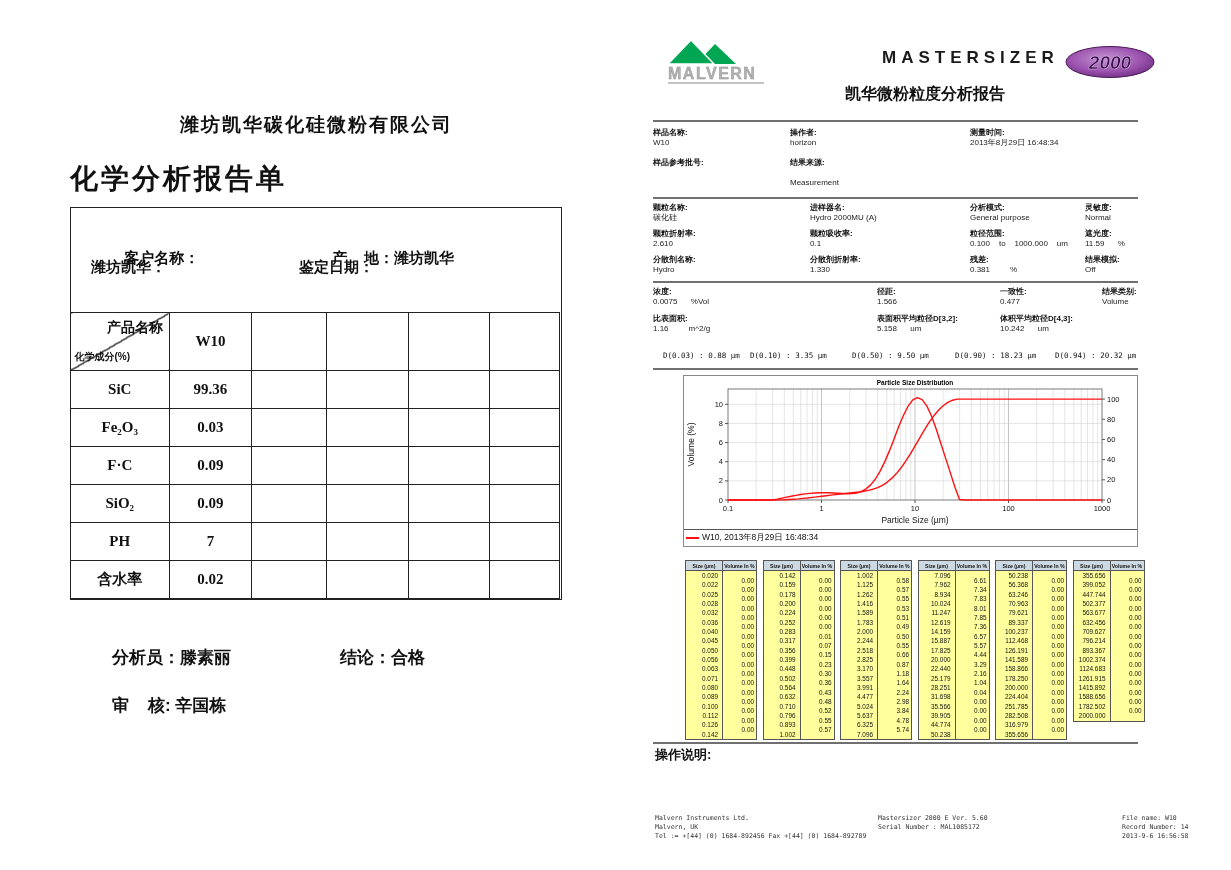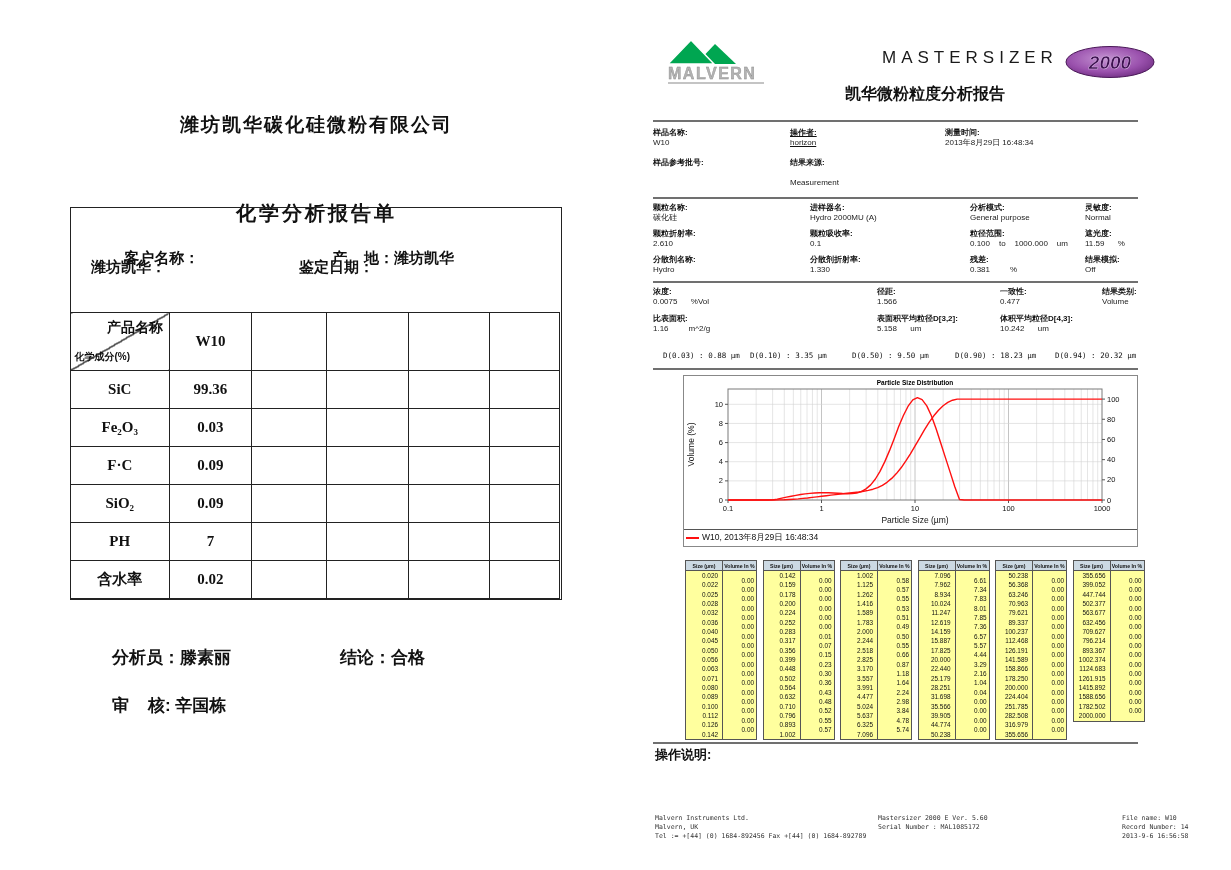--- a/index.html
+++ b/index.html
@@ -1,35 +1,35 @@
 <!DOCTYPE html>
 <html><head>
 <meta charset="utf-8">
 <style>
   html,body{margin:0;padding:0;background:#fff;}
   #canvas{position:relative;width:1231px;height:870px;background:#fff;overflow:hidden;
           font-family:"Liberation Sans",sans-serif;color:#111;}
   
   .h1{position:absolute;left:70px;top:112px;width:493px;text-align:center;
       font-size:19px;font-weight:bold;letter-spacing:2px;}
-  .h2{position:absolute;left:70px;top:160px;width:493px;text-align:center;
-      font-size:20px;font-weight:bold;letter-spacing:3px;margin-top:40px;}
+  .h2{position:absolute;left:70px;top:160px;width:493px;text-align:left;
+      font-size:28px;font-weight:bold;letter-spacing:3px;}
   #info-box{position:absolute;left:70px;top:207px;width:492px;height:393px;
             border:1.5px solid #222;box-sizing:border-box;}
   .fld{position:absolute;font-size:15px;font-weight:bold;white-space:pre;}
   #matrix{position:absolute;left:-1.5px;top:104px;border-collapse:collapse;table-layout:fixed;}
   #matrix td{border:1.5px solid #222;padding:0;font-weight:bold;text-align:center;
              font-family:"Liberation Serif",serif;font-size:15px;}
   #matrix td.corner{position:relative;
       background:linear-gradient(to bottom right,transparent 49.4%,#222 49.4%,#222 50.8%,transparent 50.8%);}
   .ct{position:absolute;top:6px;right:6px;font-size:14px;font-family:"Liberation Sans",sans-serif;}
   .cb{position:absolute;bottom:6px;left:4px;font-size:10px;font-family:"Liberation Sans",sans-serif;}
   .sig{position:absolute;font-size:17px;font-weight:bold;white-space:pre;}
   
-  #mastersizer{position:absolute;left:882px;top:48px;font-size:17px;font-weight:400;
+  #mastersizer{position:absolute;left:882px;top:48px;font-size:17px;font-weight:700;
                letter-spacing:5px;color:#1a1a1a;}
   #psd-title{position:absolute;left:770px;top:84px;width:310px;text-align:center;
              font-size:16px;font-weight:bold;}
   .rule{position:absolute;width:485px;height:2px;background:#707070;}
   .grid{position:absolute;width:490px;}
   .cell{position:absolute;width:160px;}
   .lbl{font-size:8px;font-weight:bold;line-height:10px;white-space:pre;}
   .val{font-size:8px;line-height:10px;white-space:pre;color:#222;}
   #d-row{position:absolute;left:650px;top:351px;width:495px;height:12px;}
   .dv{position:absolute;font-family:"DejaVu Sans Mono",monospace;font-size:7.5px;white-space:pre;}
@@ -171,25 +171,25 @@
     </svg>
 
     <div id="psd-title">凯华微粉粒度分析报告</div>
 
     <div class="rule" style="left:653px;top:120px"></div>
     <div class="grid" id="sample-grid" style="left:650px;top:126px;height:70px">
         <div class="cell" style="left: 3px; top: 2px;">
           <div class="lbl">样品名称:</div>
           <div class="val">W10</div>
         </div>
-        <div class="cell" style="left: 140px; top: 2px; text-decoration: underline;">
+        <div class="cell" style="left: 140px; top: 2px;">
           <div class="lbl">操作者:</div>
           <div class="val">horizon</div>
         </div>
-        <div class="cell" style="left: 295px; top: 2px;">
+        <div class="cell" style="left: 320px; top: 2px;">
           <div class="lbl">测量时间:</div>
           <div class="val">2013年8月29日 16:48:34</div>
         </div>
         <div class="cell" style="left: 3px; top: 32px;">
           <div class="lbl">样品参考批号:</div>
           <div class="val"></div>
         </div>
         <div class="cell" style="left: 140px; top: 32px;">
           <div class="lbl">结果来源:</div>
           <div class="val" style="margin-top: 10px;">Measurement</div>

